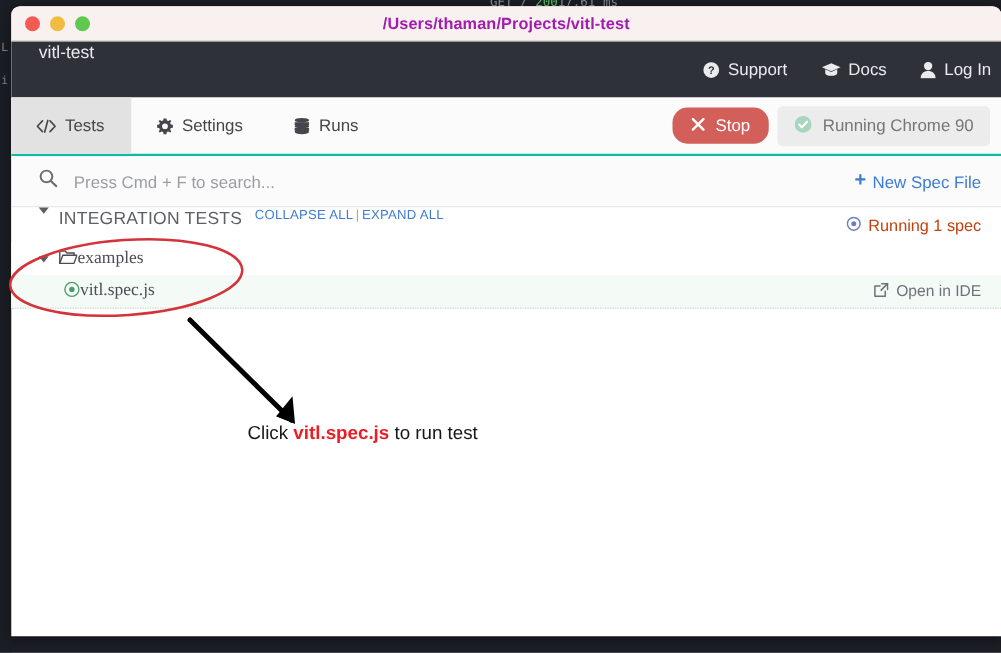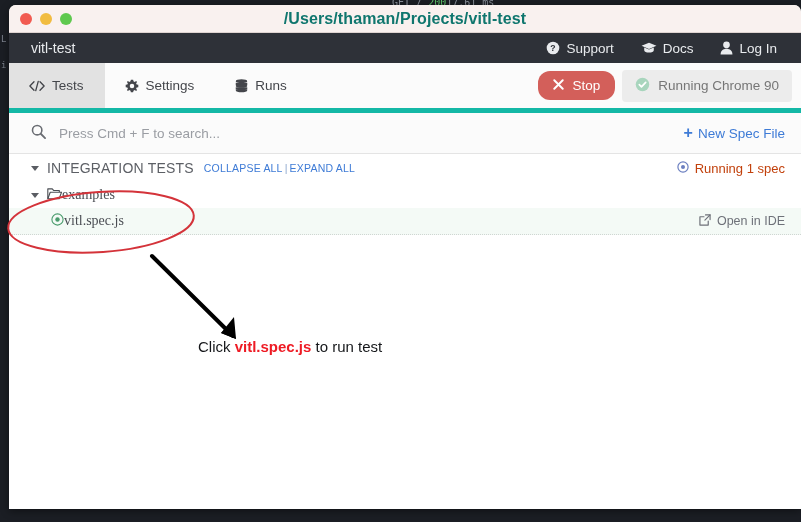--- a/index.html
+++ b/index.html
@@ -87,33 +87,32 @@
     border-radius: 50%;
     display: block;
   }
   .dot.red    { background: #f15b51; }
   .dot.yellow { background: #f1bc40; }
   .dot.green  { background: #5fc94f; }
   .title-text {
     position: absolute;
     left: 0; right: 0;
     text-align: center;
-    font-size: 16px;
+    font-size: 13px;
     font-weight: bold;
-    color: #0f766e;
+    color: #a21caf;
     letter-spacing: 0.1px;
   }
 
   
   .app-header {
-    height: 30px;
+    height: 45px;
     background: #2e3138;
     display: flex;
-    align-items: center;
-    padding: 0 24px 0 22px;
+    padding: 0 8px 0 22px;
   }
   .project-name {
     color: #e9ebee;
     font-size: 14px;
   }
   .header-right {
     margin-left: auto;
     display: flex;
     align-items: center;
     gap: 27px;
@@ -125,21 +124,21 @@
     color: #e9ebee;
     font-size: 13.5px;
     cursor: pointer;
   }
   .header-link svg { display: block; }
 
   
   .tabbar {
     height: 45px;
     background: #fbfbfb;
-    border-bottom: 5px solid #14b8a6;
+    border-bottom: 2px solid #14b8a6;
     display: flex;
     align-items: stretch;
   }
   .tab {
     display: flex;
     align-items: center;
     gap: 7px;
     padding: 0 20px;
     font-size: 13.5px;
     color: #44464b;
@@ -212,21 +211,20 @@
     color: #3e7bd6;
     font-size: 13.5px;
     cursor: pointer;
   }
   .new-spec .plus { font-size: 16px; font-weight: bold; line-height: 1; }
 
   
   .specs-header {
     height: 28px;
     display: flex;
-    align-items: center;
     padding: 0 16px 0 22px;
     background: #ffffff;
   }
   .caret {
     width: 0; height: 0;
     border-left: 4.5px solid transparent;
     border-right: 4.5px solid transparent;
     border-top: 5.5px solid #5a5d63;
     margin-right: 8px;
     cursor: pointer;

